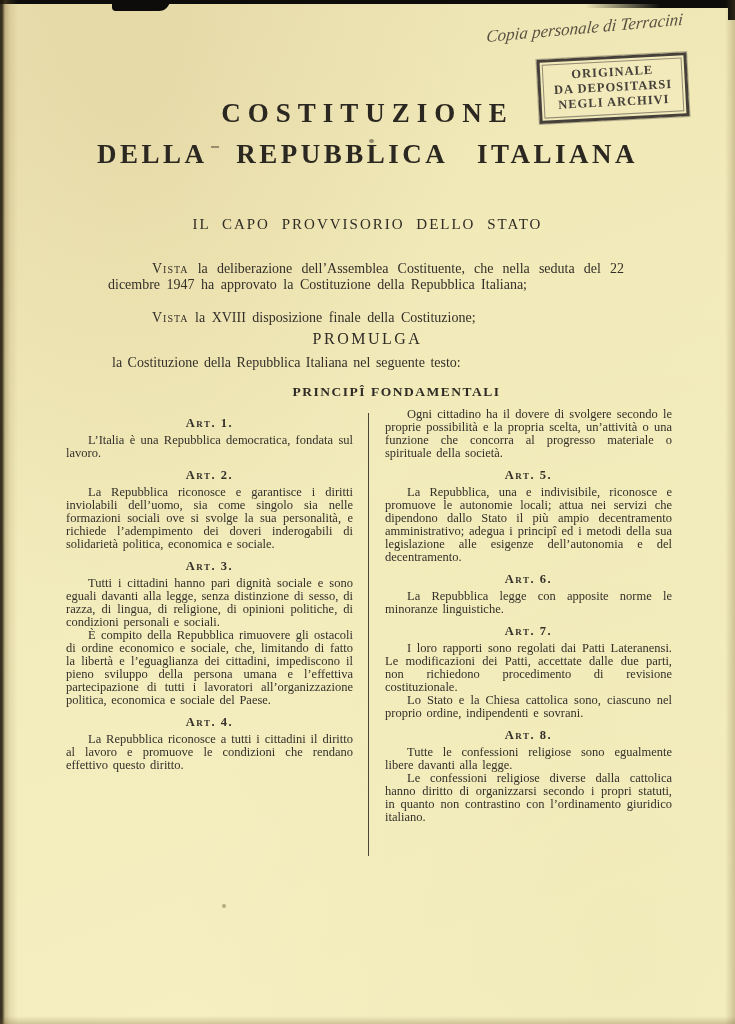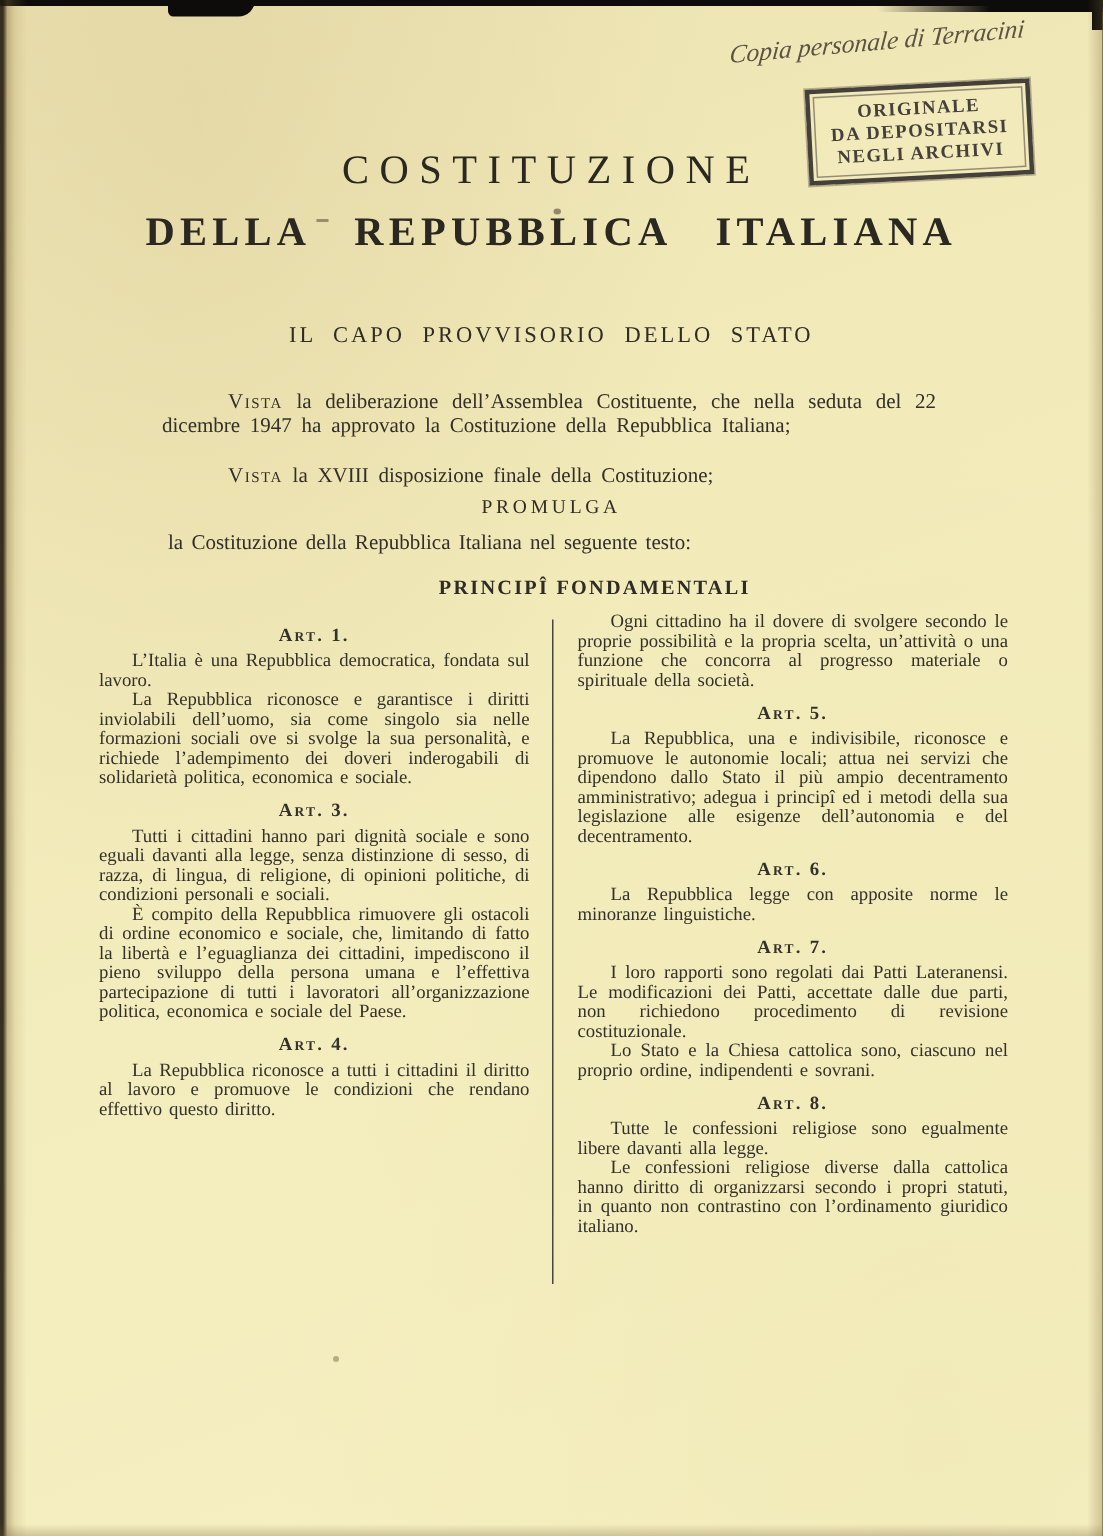--- a/index.html
+++ b/index.html
@@ -39,31 +39,31 @@
     border:3px solid #45403a;padding:2px;background:rgba(246,240,195,.25);
     box-shadow:0 0 0 1px rgba(69,64,58,.35);
   }
   .stamp-inner{
     border:1px solid rgba(69,64,58,.55);
     padding:3px 10px 4px;text-align:center;
     font-weight:bold;font-size:12.5px;line-height:15px;letter-spacing:1px;color:#45403a;
   }
   
   .title{position:absolute;top:98px;left:0;width:735px;text-align:center;color:#2b2721;}
-  .title-line1{font-size:27px;font-weight:normal;letter-spacing:7px;}
+  .title-line1{font-size:27px;font-weight:bold;letter-spacing:7px;}
   .title-line2{font-size:27px;font-weight:bold;letter-spacing:3.5px;word-spacing:20px;margin-top:10px;}
   
   .capo-heading{position:absolute;top:216px;left:0;width:735px;text-align:center;
     font-size:15px;letter-spacing:2px;word-spacing:6px;color:#2f2b25;}
   .preamble{position:absolute;top:245px;left:92px;width:548px;
     font-size:14px;line-height:16.4px;text-align:justify;word-spacing:3px;}
   .preamble p{margin:16px;text-indent:44px;}
   .sc{font-variant:small-caps;letter-spacing:1px;}
   .promulga{position:absolute;top:330px;left:0;width:735px;text-align:center;
-    font-size:13px;letter-spacing:2.5px;color:#2f2b25;}
+    font-size:16px;letter-spacing:2.5px;color:#2f2b25;}
   .promulga-text{position:absolute;top:355px;left:112px;width:540px;font-size:14px;word-spacing:2px;}
   
   .section-title{position:absolute;top:384px;left:0;width:735px;text-align:center;
     font-size:13.5px;font-weight:bold;letter-spacing:1.5px;color:#2f2b25;margin-left:29px;}
   .divider{position:absolute;left:368px;top:413px;width:1px;height:443px;background:#4a443b;}
   .columns{position:absolute;top:408px;left:66px;width:606px;display:flex;gap:32px;}
   .col{width:287px;font-size:12.5px;line-height:13px;text-align:justify;color:#34302a;}
   .art-heading{text-align:center;font-variant:small-caps;font-weight:bold;
     letter-spacing:1.5px;margin:9px 0 4px;text-indent:0;}
   .col .para{margin:0;text-indent:22px;word-spacing:1.5px;}
@@ -109,20 +109,21 @@
   <div class="promulga-text">la Costituzione della Repubblica Italiana nel seguente testo:</div>
 
   <div class="section-title">PRINCIPÎ FONDAMENTALI</div>
 
   <div class="divider"></div>
 
   <div class="columns">
     <div class="col">
         <div class="art-heading">Art. 1.</div>
         <div class="para">L’Italia è una Repubblica democratica, fondata sul lavoro.</div>
+        <div class="art-heading">Art. 2.</div>
         <div class="para">La Repubblica riconosce e garantisce i diritti inviolabili dell’uomo, sia come singolo sia nelle formazioni sociali ove si svolge la sua personalità, e richiede l’adempimento dei doveri inderogabili di solidarietà politica, economica e sociale.</div>
         <div class="art-heading">Art. 3.</div>
         <div class="para">Tutti i cittadini hanno pari dignità sociale e sono eguali davanti alla legge, senza distinzione di sesso, di razza, di lingua, di religione, di opinioni politiche, di condizioni personali e sociali.</div>
         <div class="para">È compito della Repubblica rimuovere gli ostacoli di ordine economico e sociale, che, limitando di fatto la libertà e l’eguaglianza dei cittadini, impediscono il pieno sviluppo della persona umana e l’effettiva partecipazione di tutti i lavoratori all’organizzazione politica, economica e sociale del Paese.</div>
         <div class="art-heading">Art. 4.</div>
         <div class="para">La Repubblica riconosce a tutti i cittadini il diritto al lavoro e promuove le condizioni che rendano effettivo questo diritto.</div>
       </div>
     <div class="col">
         <div class="para">Ogni cittadino ha il dovere di svolgere secondo le proprie possibilità e la propria scelta, un’attività o una funzione che concorra al progresso materiale o spirituale della società.</div>
         <div class="art-heading">Art. 5.</div>

